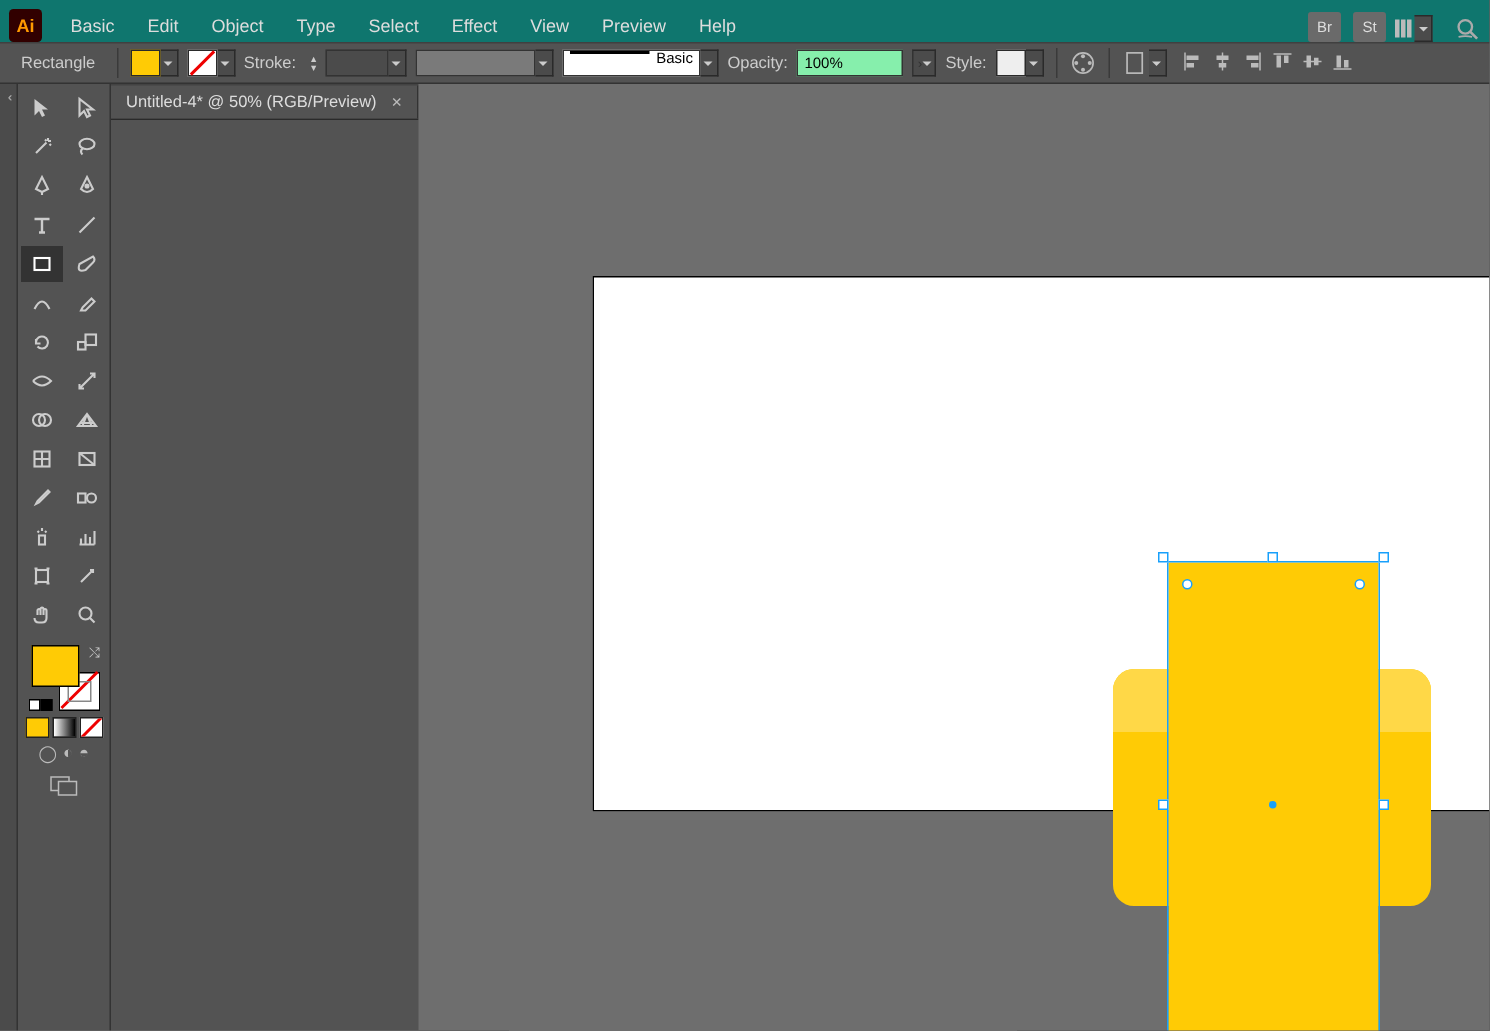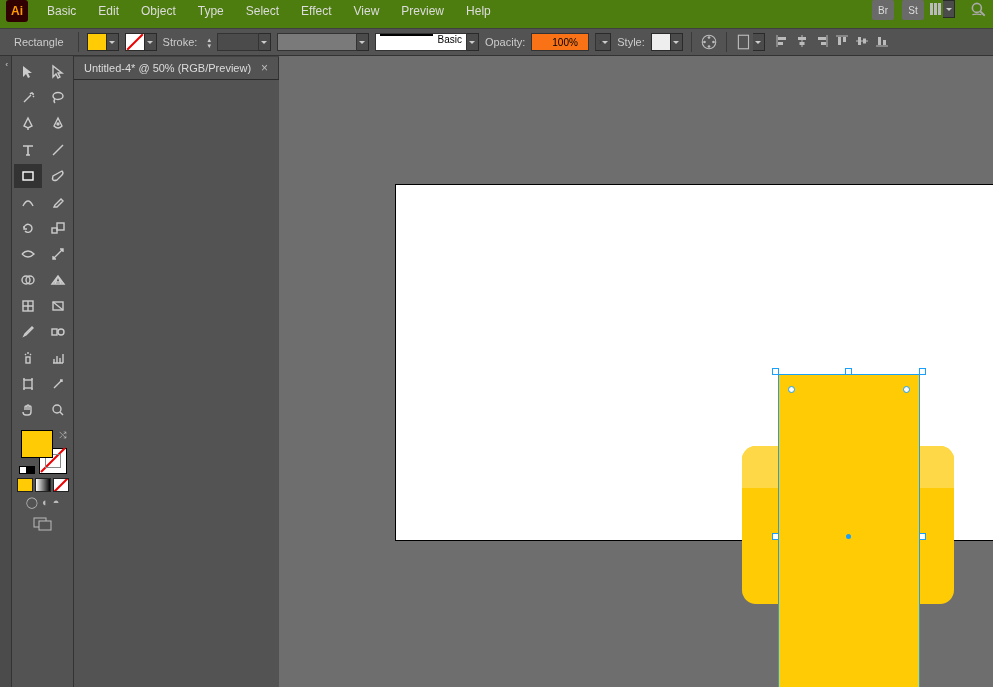--- a/index.html
+++ b/index.html
@@ -1,18 +1,18 @@
 <!DOCTYPE html>
 <html><head>
 <meta charset="utf-8">
 <style>
 *{margin:0;padding:0;box-sizing:border-box;font-family:"Segoe UI",Tahoma,sans-serif;user-select:none}
 body{background:#535353;width:993px;height:687px;overflow:hidden;color:#e8e8e8;font-size:11px}
 .app{display:flex;flex-direction:column;height:100%}
-.menubar{height:28px;background:#4d7c0f;display:flex;align-items:flex-start;padding:0 6px;gap:4px}
+.menubar{height:28px;background:#0f766e;display:flex;align-items:flex-end;padding:0 6px;gap:4px}
 .ai-logo{width:22px;height:22px;background:#310000;color:#ff9a00;font-weight:700;font-size:12px;display:flex;align-items:center;justify-content:center;border-radius:3px;margin-right:6px}
 .menu-item{padding:4px 9px;color:#ddd;font-size:12px;cursor:default}
 .menu-spacer{flex:1}
 .menu-icon-btn{width:22px;height:20px;background:#6a6a6a;color:#ddd;display:flex;align-items:center;justify-content:center;font-size:10px;font-weight:400;border-radius:2px;margin:0 2px}
 .menu-layout{display:flex;align-items:center;gap:2px}
 .layout-bars{display:flex;gap:1px}
 .layout-bars span{width:3px;height:12px;background:#bbb}
 .controlbar{height:28px;background:#535353;border-top:1px solid #404040;border-bottom:1px solid #333;display:flex;align-items:center;padding:0 8px;gap:6px;font-size:11px;color:#ccc}
 .ctrl-label{padding:2px 6px;min-width:60px}
 .swatch-group{display:flex;align-items:center}
@@ -21,21 +21,21 @@
 .swatch.none{background:#fff}
 .swatch.none::after{content:"";position:absolute;left:-2px;top:7px;right:-2px;height:2px;background:#e00;transform:rotate(-45deg)}
 .dd-arrow{width:12px;height:18px;background:#4b4b4b;display:flex;align-items:center;justify-content:center;border:1px solid #2a2a2a;border-left:none}
 .dd-arrow::after{content:"";border:3px solid transparent;border-top-color:#ccc;margin-top:3px}
 .stroke-weight{display:flex;flex-direction:column;gap:1px;margin-left:4px}
 .stroke-weight span{font-size:7px;line-height:5px;color:#ccc}
 .graybox{height:18px;background:#7a7a7a;border:1px solid #333}
 .graybox.w80{width:80px}
 .brush-sel{height:18px;width:92px;background:#fff;border:1px solid #333;display:flex;align-items:flex-start;padding:0 4px;gap:4px;color:#000;font-size:10px}
 .brush-sel .line{flex:1;height:2px;background:#000}
-.opacity-input{height:18px;width:58px;background:#f97316;border:1px solid #333;color:#000;padding:0 20px;font-size:10px;display:flex;align-items:center}
+.opacity-input{height:18px;width:71px;background:#86efac;border:1px solid #333;color:#000;padding:0 4px;font-size:10px;display:flex;align-items:center}
 .ctrl-sep{width:1px;height:20px;background:#3a3a3a;margin:0 2px}
 .ctrl-icon{width:18px;height:18px;display:flex;align-items:center;justify-content:center;color:#bbb;font-size:13px}
 .align-icons{display:flex;gap:6px;margin-left:4px}
 .align-icons svg{width:14px;height:14px}
 .work{flex:1;display:flex;min-height:0}
 .panel-strip{width:12px;background:#4b4b4b;border-right:1px solid #333;display:flex;align-items:flex-start;justify-content:center;padding-top:4px}
 .panel-strip .chev{font-size:8px;color:#aaa;letter-spacing:-3px}
 .toolbox{width:62px;background:#535353;border-right:1px solid #333;display:flex;flex-direction:column;align-items:center;padding:4px 0}
 .tool-grid{display:grid;grid-template-columns:28px 28px;gap:2px}
 .tool{width:28px;height:24px;display:flex;align-items:center;justify-content:center;color:#ccc;position:relative}

